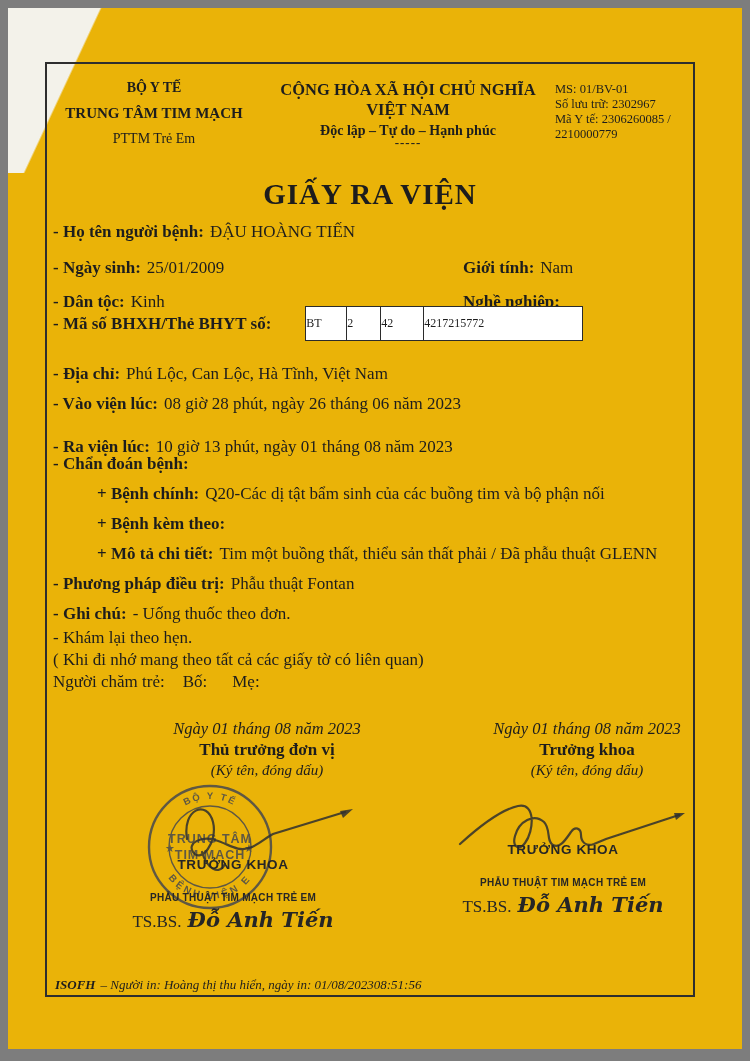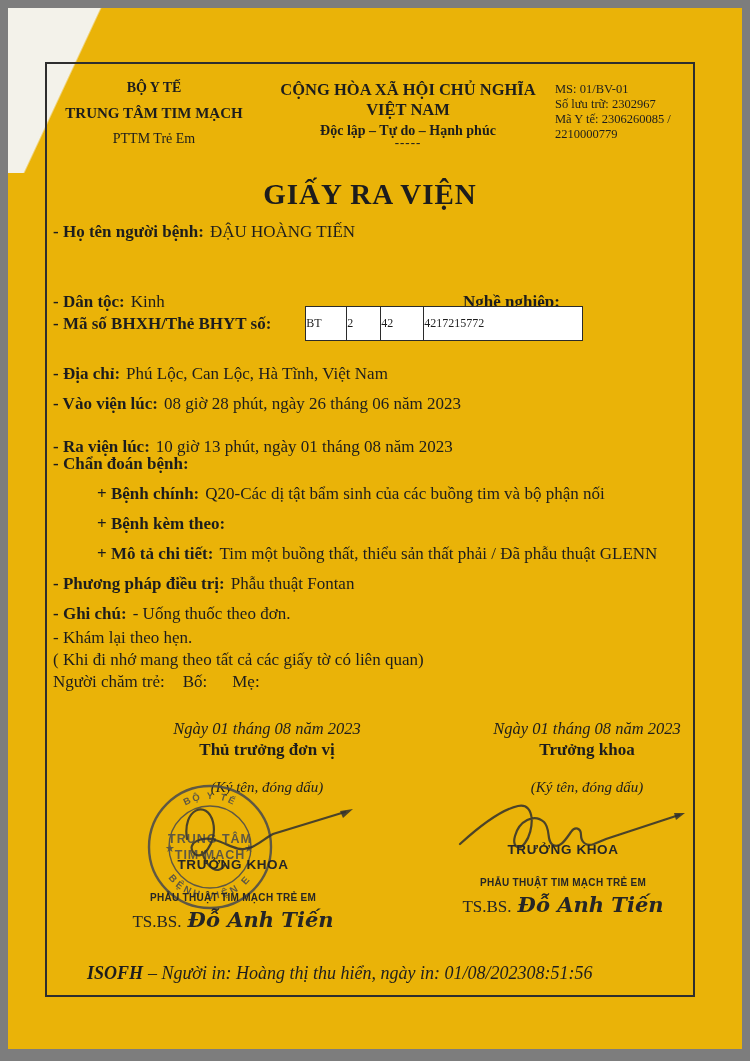--- a/index.html
+++ b/index.html
@@ -66,36 +66,36 @@
   }
   .bhxh-cell + .bhxh-cell { border-left:1.5px solid #2b2b2b; }
   .c0 { width:40px; } .c1 { width:33px; } .c2 { width:42px; } .c3 { width:158px; }
   .sp1 { margin-left:18px; } .sp2 { margin-left:25px; }
   
   .sig-col { position:absolute; width:290px; text-align:center; }
   .sig-col.left  { left:75px;  top:655px; }
   .sig-col.right { left:395px; top:655px; }
   .sig-date { font-style:italic; font-size:16.5px; }
   .sig-role { font-weight:bold; font-size:17px; margin-top:1px; }
-  .sig-note { font-style:italic; font-size:15px; margin-top:19px; }
+  .sig-note { font-style:italic; font-size:15px; margin-top:2px; }
   .stamp-svg { position:absolute; left:98px; top:718px; opacity:.88; }
   .ink-svg { position:absolute; pointer-events:none; }
   .ink-left  { left:60px;  top:700px; }
   .ink-right { left:395px; top:715px; }
   .sig-block { position:absolute; width:300px; text-align:center; color:#262626; }
   .sig-block.left  { left:36px;  top:793px; }
   .sig-block.right { left:366px; top:778px; }
   .sig-t1 { font-family:"Liberation Sans",sans-serif; font-size:13.5px; font-weight:bold; letter-spacing:.6px; }
   .sig-t2 { font-family:"Liberation Sans",sans-serif; font-size:10px; font-weight:bold; margin-top:20px; letter-spacing:.3px; }
   .sig-name { margin-top:4px; font-size:17px; }
   .script { font-family:"DejaVu Serif",serif; font-style:italic; font-weight:bold; font-size:21px; margin-left:6px; }
   
   .footer {
-    position:absolute; left:8px; bottom:11px;
-    font-style:italic; font-size:18px; white-space:nowrap;margin-left:32px;
+    position:absolute; left:8px; bottom:2px;
+    font-style:italic; font-size:13px; white-space:nowrap;
   }
   .footer .pfx { font-weight:bold; }
   .footer .rest { margin-left:5px; }
 </style>
 </head>
 <body>
 
 <div class="page">
   <div class="fold"></div>
 
@@ -119,20 +119,24 @@
         <div>2210000779</div>
       </div>
     </div>
 
     <div class="title">GIẤY RA VIỆN</div>
 
     <div class="row r-hoten">
       <span class="lbl">- Họ tên người bệnh:</span><span class="val">ĐẬU HOÀNG TIẾN</span>
     </div>
 
+    <div class="row r-ngaysinh">
+      <span class="lbl">- Ngày sinh:</span><span class="val">25/01/2009</span>
+      <span class="col2"><span class="lbl">Giới tính:</span><span class="val">Nam</span></span>
+    </div>
 
     <div class="row r-dantoc">
       <span class="lbl">- Dân tộc:</span><span class="val">Kinh</span>
       <span class="col2"><span class="lbl">Nghề nghiệp:</span><span class="val"></span></span>
     </div>
 
     <div class="row r-bhxh">
       <span class="lbl">- Mã số BHXH/Thẻ BHYT số:</span>
       <span class="bhxh-table">
         <span class="bhxh-cell c0">BT</span>

